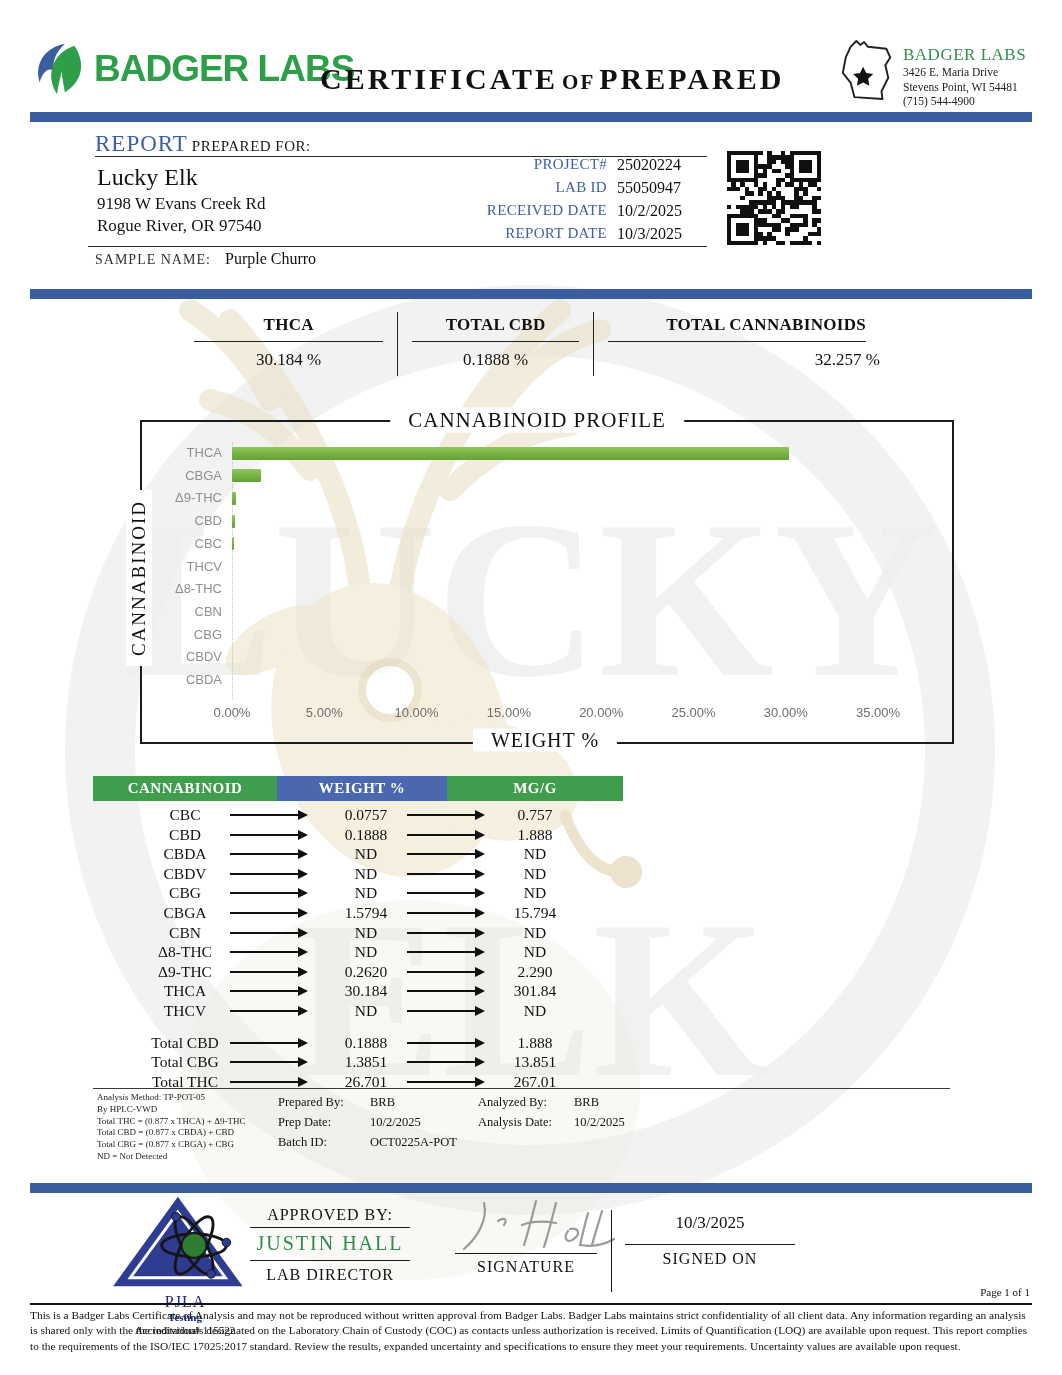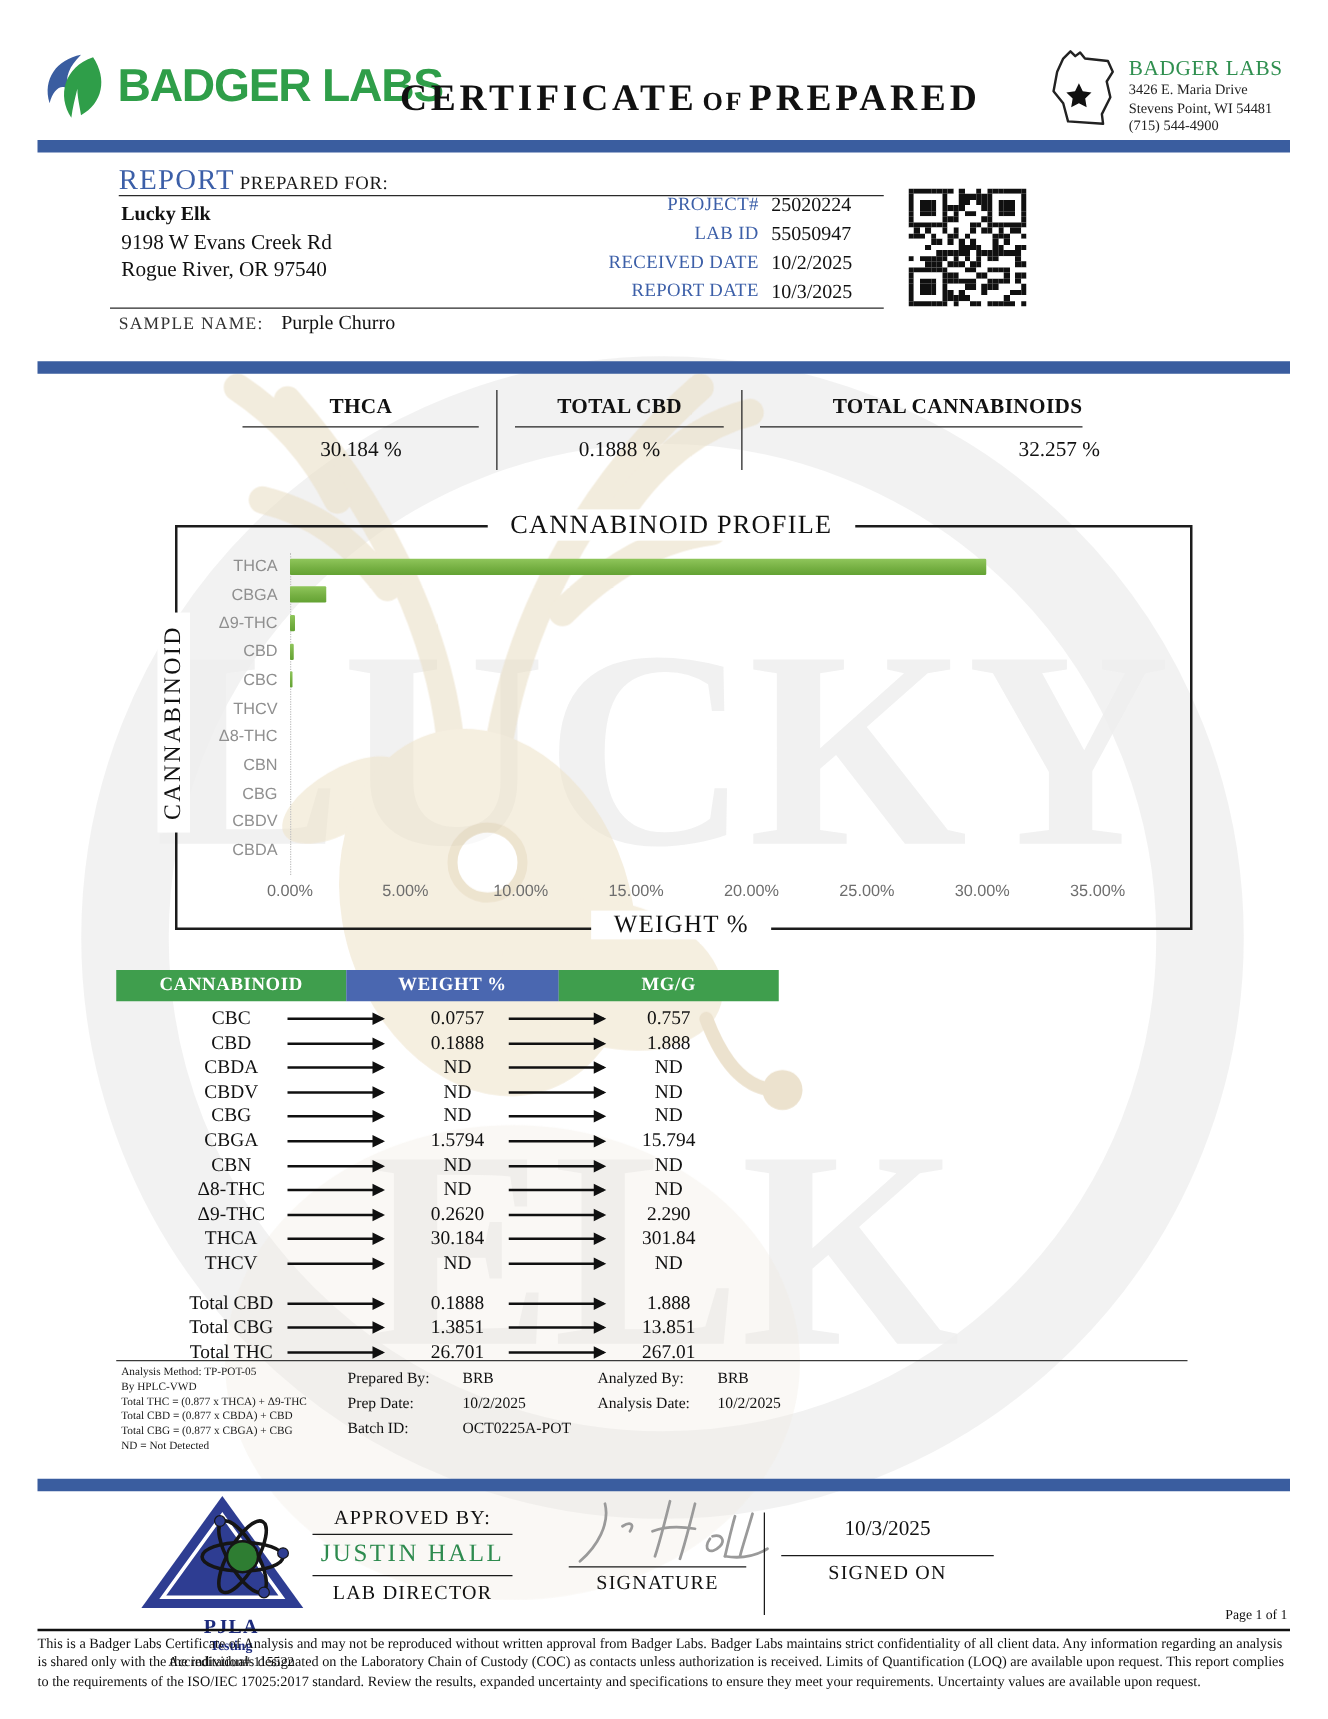--- a/index.html
+++ b/index.html
@@ -22,21 +22,21 @@
   .lab-name{color:#2f8f4f;font-size:17px;letter-spacing:.5px;}
   .lab-line{font-size:11.5px;color:#222;}
   .wi-icon{position:absolute;left:838px;top:38px;}
 
   
   .rep-head{position:absolute;left:95px;top:131px;white-space:nowrap;}
   .rep-word{color:#3c5fa8;font-size:23px;letter-spacing:1px;}
   .rep-for{font-size:15px;color:#1a1a1a;letter-spacing:.5px;}
   .rep-underline{position:absolute;left:95px;top:156px;width:612px;border-top:1.5px solid #2a2a2a;}
   .client{position:absolute;left:97px;top:162px;line-height:1.3;}
-  .client-name{font-weight:bold;font-size:16px;}
+  .client-name{font-weight:normal;font-size:24px;}
   .client-line{font-size:17px;}
   .report-fields{position:absolute;left:377px;top:153px;}
   .rf-row{display:flex;height:23px;align-items:center;}
   .rf-label{width:230px;text-align:right;color:#3c5fa8;font-size:15px;letter-spacing:.3px;}
   .rf-value{margin-left:10px;font-size:16px;color:#111;}
   #qr{position:absolute;left:727px;top:151px;width:94px;height:94px;
       display:grid;grid-template-columns:repeat(21,1fr);grid-template-rows:repeat(21,1fr);background:#fff;}
   .qc{background:#fff;} .qc.on{background:#101010;}
   .sample-underline{position:absolute;left:88px;top:246px;width:619px;border-top:1.5px solid #2a2a2a;}
   .sample-label{position:absolute;left:95px;top:252px;font-size:14px;letter-spacing:1px;color:#333;}
@@ -96,21 +96,21 @@
   #fn-center{left:278px;}
   #fn-right{left:478px;}
   .fn-row{display:flex;}
   .fn-label{width:88px;}
   #fn-right .fn-label{width:92px;}
   .fn-value{margin-left:4px;}
 
   
   .pjla{position:absolute;left:100px;top:1193px;width:170px;}
   .pjla-texts{position:absolute;left:0;top:48px;width:170px;text-align:center;}
-  .pjla-name{font-weight:bold;color:#1d2b7d;font-size:16px;letter-spacing:1px;margin-top:52px;}
+  .pjla-name{font-weight:normal;color:#1d2b7d;font-size:16px;letter-spacing:1px;margin-top:52px;}
   .pjla-sub{font-weight:bold;color:#1d2b7d;font-size:11px;}
   .pjla-acc{font-size:11px;color:#111;margin-top:1px;}
   .approve{position:absolute;left:250px;top:1206px;width:160px;text-align:center;}
   .approve-label{font-size:16px;letter-spacing:1px;border-bottom:1.8px solid #1a1a1a;padding-bottom:3px;}
   .approve-name{color:#2e8b4f;font-size:20px;letter-spacing:2px;padding:4px 0 5px;border-bottom:1.8px solid #1a1a1a;}
   .approve-role{font-size:16px;letter-spacing:1px;padding-top:5px;}
   .sig-img{position:absolute;left:452px;top:1195px;}
   .sig-line{position:absolute;left:455px;top:1253px;width:142px;border-top:1.8px solid #1a1a1a;}
   .sig-label{position:absolute;left:455px;top:1258px;width:142px;text-align:center;font-size:16px;letter-spacing:1px;}
   .foot-vline{position:absolute;left:611px;top:1210px;height:82px;border-left:1.8px solid #1a1a1a;}

